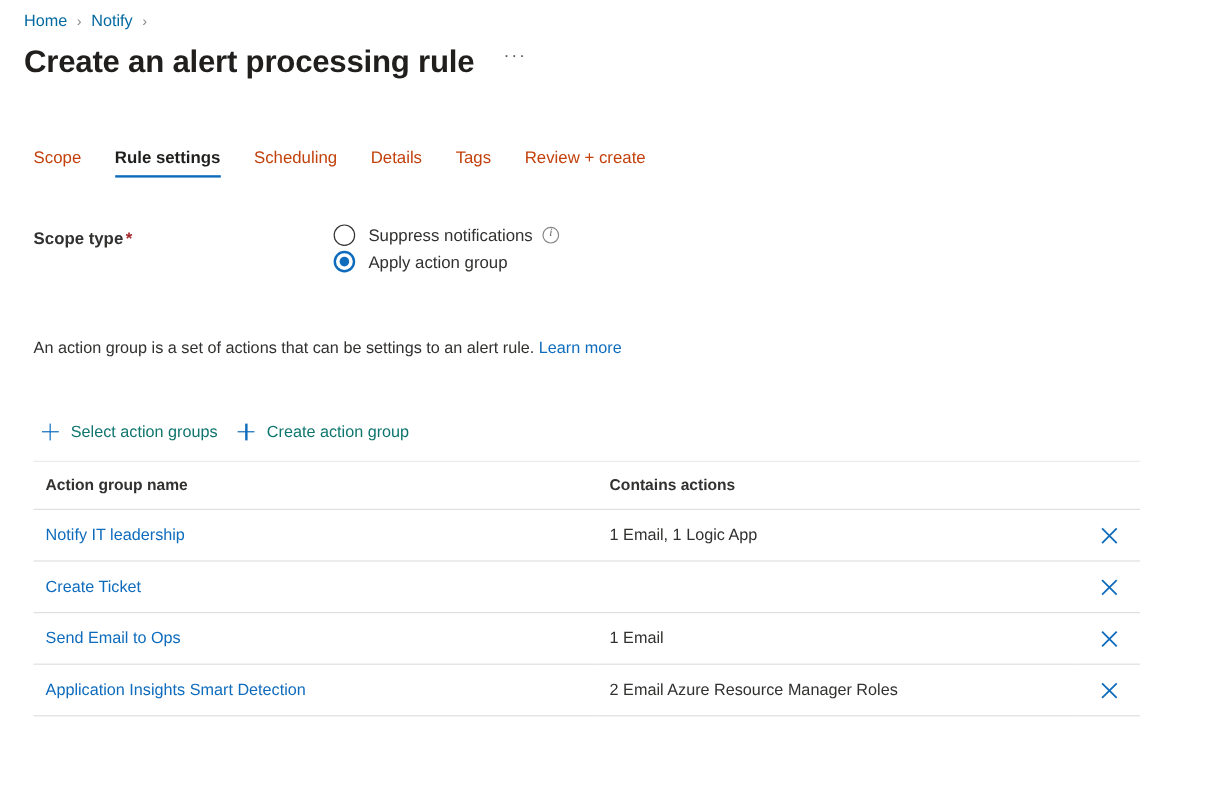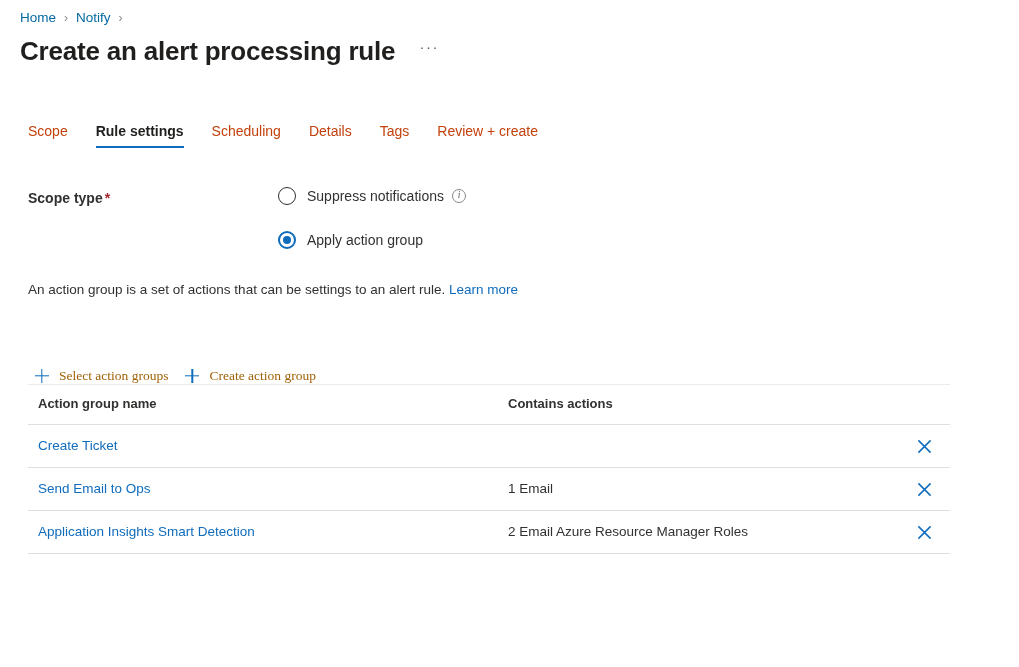--- a/index.html
+++ b/index.html
@@ -121,21 +121,21 @@
     padding-top: 2px;
   }
   .req-star {
     color: #a4262c;
     font-weight: 600;
     margin-left: 2px;
   }
   .radio-group {
     display: flex;
     flex-direction: column;
-    gap: 24px;
+    gap: 2px;
   }
   .radio-item {
     display: flex;
     align-items: center;
     cursor: pointer;
     line-height: 20px;
   }
   .radio-circle {
     width: 18px;
     height: 18px;
@@ -207,29 +207,28 @@
     top: 352px;
     width: 922px;
     height: 32px;
     display: flex;
     align-items: center;
     border-bottom: 1px solid #edebe9;
     box-sizing: content-box;
   }
   .cmd-btn {
     display: flex;
-    align-items: flex-end;
+    align-items: flex-start;
     height: 32px;
     padding: 0 10px 0 6px;
     cursor: pointer;
-    color: #a16207;
+    color: #0f766e;
     font-size: 13.5px;
     border-radius: 2px;
     white-space: nowrap;
-    font-family: Liberation Serif, serif;
   }
   .plus-icon {
     position: relative;
     width: 16px;
     height: 16px;
     margin-right: 9px;
     flex: 0 0 16px;
   }
   .plus-icon::before,
   .plus-icon::after {
@@ -368,20 +367,33 @@
   <thead>
     <tr>
       <th>Action group name</th>
       <th>Contains actions</th>
       <th></th>
     </tr>
   </thead>
   <tbody>
     <tr>
       <td>
+        <span class="cell-link">Notify IT leadership</span>
+      </td>
+      <td>1 Email, 1 Logic App</td>
+      <td class="del-cell">
+        <span class="del-btn">
+          <svg width="15" height="15" viewBox="0 0 15 15" aria-hidden="true">
+            <path d="M1.4 1.4 L13.6 13.6 M13.6 1.4 L1.4 13.6" stroke="#0f6cbd" stroke-width="1.5" fill="none"></path>
+          </svg>
+        </span>
+      </td>
+    </tr>
+    <tr>
+      <td>
         <span class="cell-link">Create Ticket</span>
       </td>
       <td></td>
       <td class="del-cell">
         <span class="del-btn">
           <svg width="15" height="15" viewBox="0 0 15 15" aria-hidden="true">
             <path d="M1.4 1.4 L13.6 13.6 M13.6 1.4 L1.4 13.6" stroke="#0f6cbd" stroke-width="1.5" fill="none"></path>
           </svg>
         </span>
       </td>

